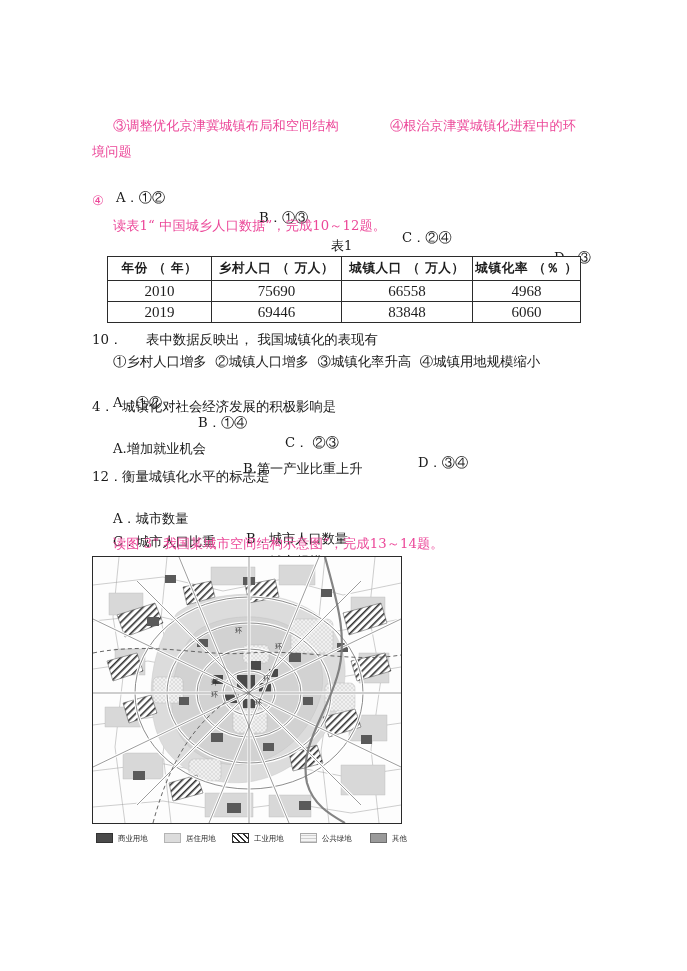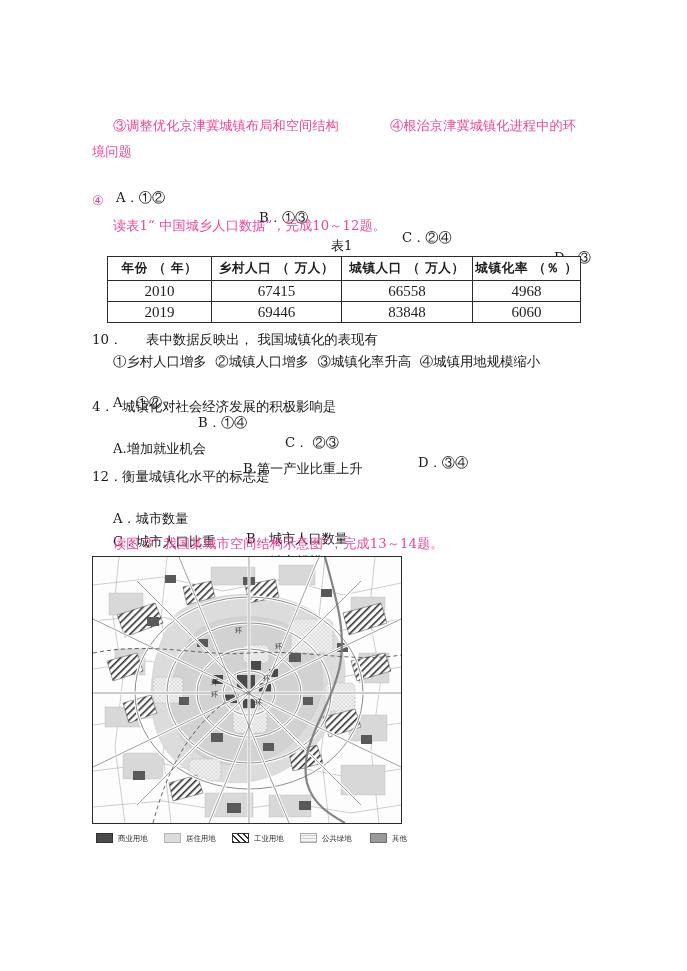--- a/index.html
+++ b/index.html
@@ -167,21 +167,21 @@
       <tr>
         <th class="cjk">年份 （ 年）</th>
         <th class="cjk">乡村人口 （ 万人）</th>
         <th class="cjk">城镇人口 （ 万人）</th>
         <th class="cjk">城镇化率 （％ ）</th>
       </tr>
     </thead>
     <tbody>
       <tr>
         <td>2010</td>
-        <td>67415</td>
+        <td>75690</td>
         <td>66558</td>
         <td>4968</td>
       </tr>
       <tr>
         <td>2019</td>
         <td>69446</td>
         <td>83848</td>
         <td>6060</td>
       </tr>
     </tbody>

